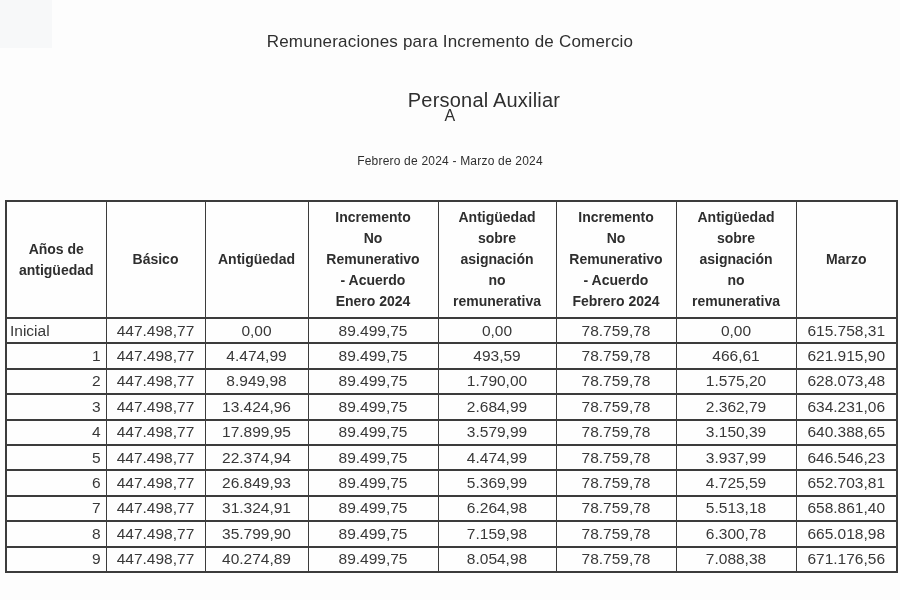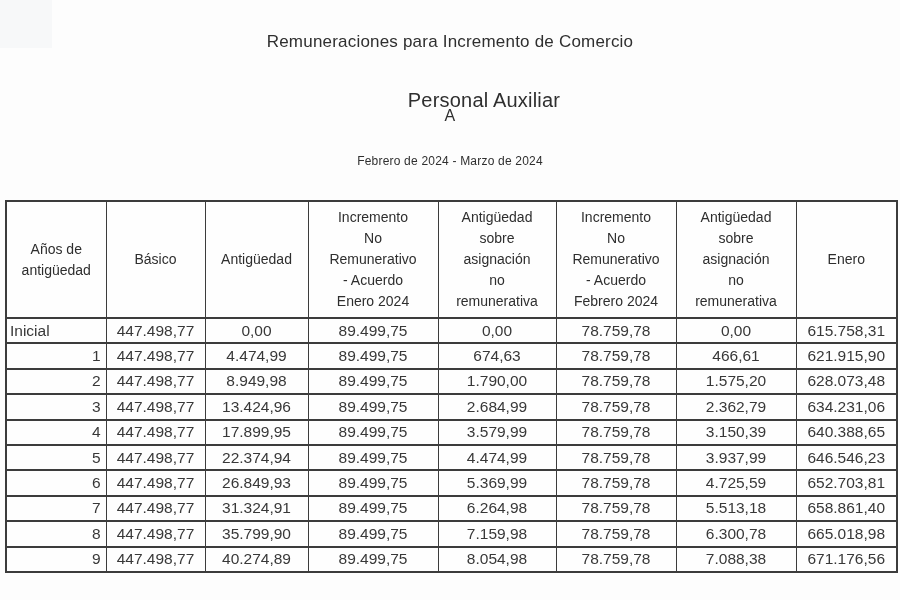--- a/index.html
+++ b/index.html
@@ -55,21 +55,21 @@
   table.salary th, table.salary td {
     border-top: 2px solid #3c3c3c;
     border-bottom: 2px solid #3c3c3c;
     border-left: 1px solid #3c3c3c;
     border-right: 1px solid #3c3c3c;
     overflow: hidden;
   }
   table.salary thead th {
     height: 115px;
     font-size: 14px;
-    font-weight: normal;
+    font-weight: bold;
     color: #2e2e2e;
     text-align: center;
     vertical-align: middle;
     white-space: pre-line;
     line-height: 21px;
     padding: 0 2px;
   }
   table.salary tbody td {
     height: 23.4px;
     font-size: 15.5px;
@@ -129,40 +129,40 @@
           <th>Incremento
 No
 Remunerativo
 - Acuerdo
 Febrero 2024</th>
           <th>Antigüedad
 sobre
 asignación
 no
 remunerativa</th>
-          <th>Enero</th>
+          <th>Marzo</th>
         </tr>
     </thead>
     <tbody>
         <tr>
           <td class="text-label">Inicial</td>
           <td>447.498,77</td>
           <td>0,00</td>
           <td>89.499,75</td>
           <td>0,00</td>
           <td>78.759,78</td>
           <td>0,00</td>
           <td>615.758,31</td>
         </tr>
         <tr>
           <td class="num-label">1</td>
           <td>447.498,77</td>
           <td>4.474,99</td>
           <td>89.499,75</td>
-          <td>674,63</td>
+          <td>493,59</td>
           <td>78.759,78</td>
           <td>466,61</td>
           <td>621.915,90</td>
         </tr>
         <tr>
           <td class="num-label">2</td>
           <td>447.498,77</td>
           <td>8.949,98</td>
           <td>89.499,75</td>
           <td>1.790,00</td>

